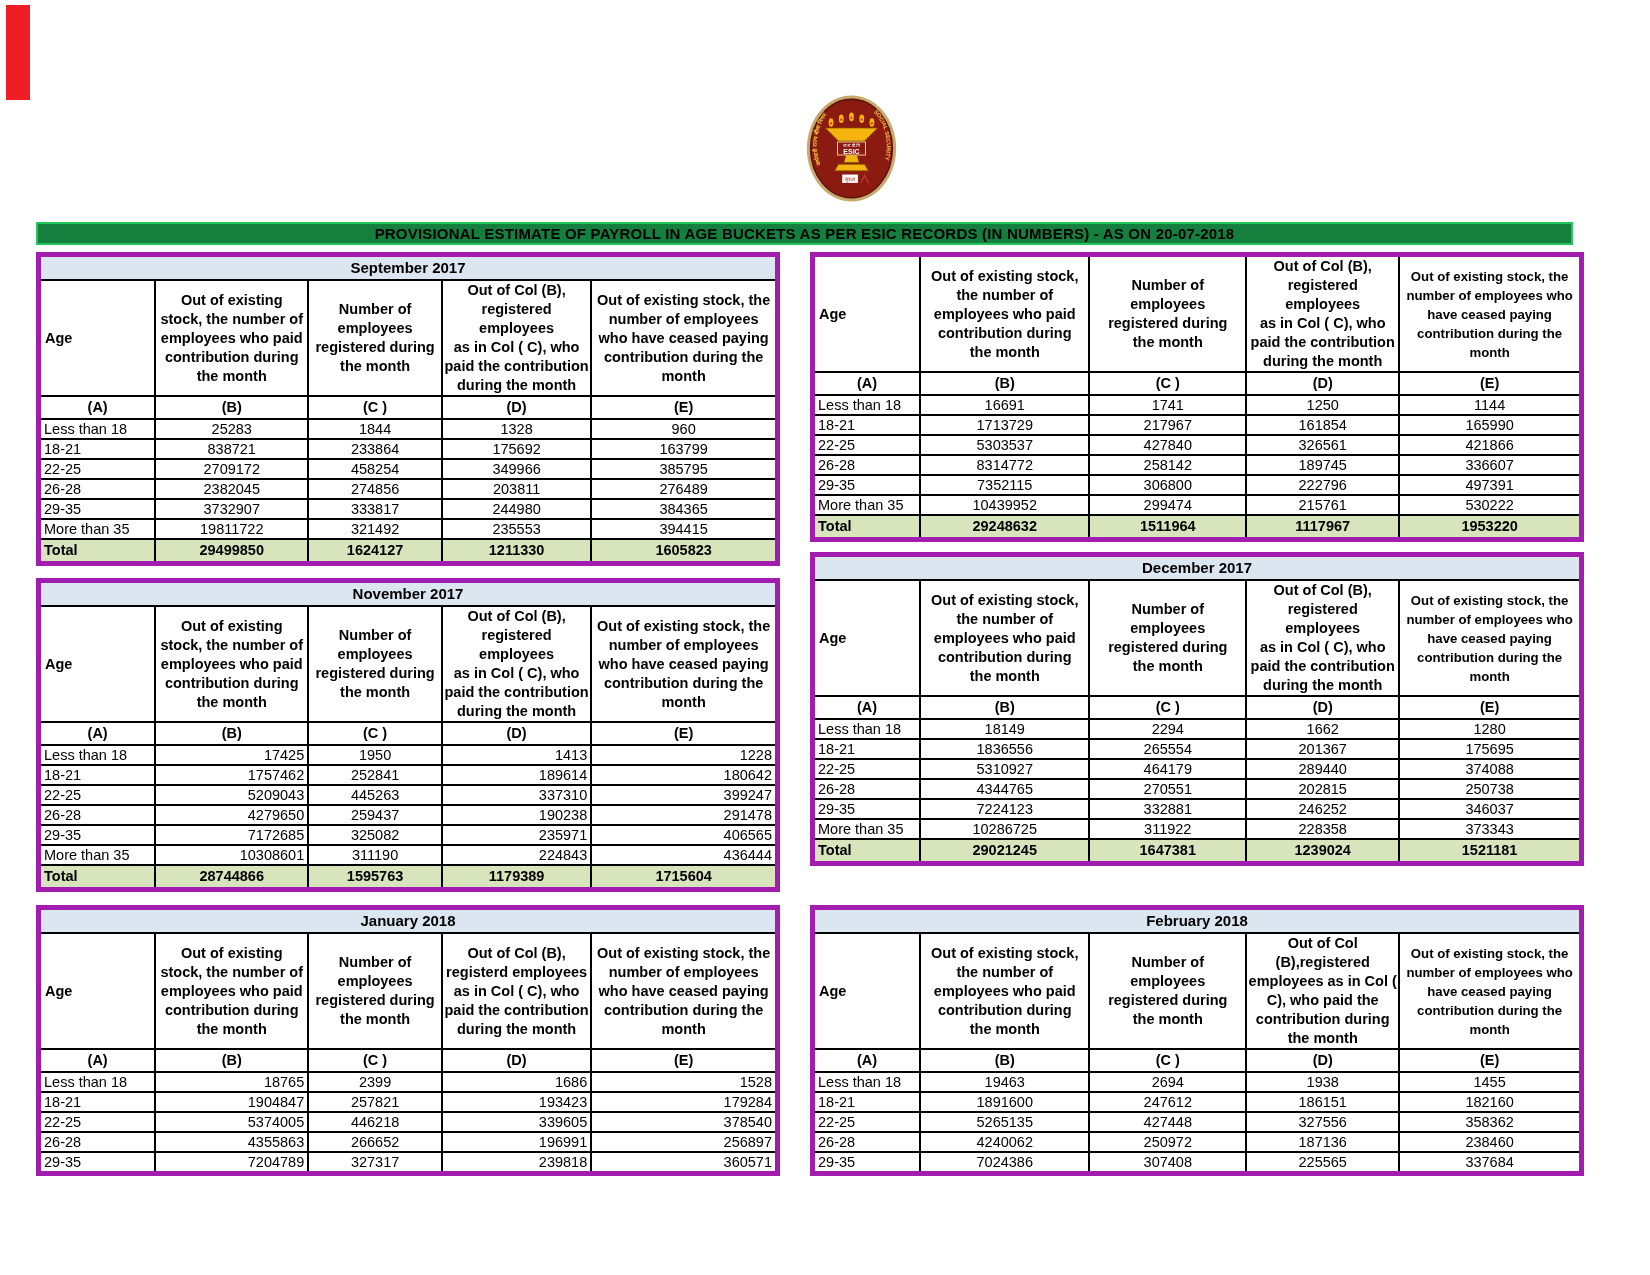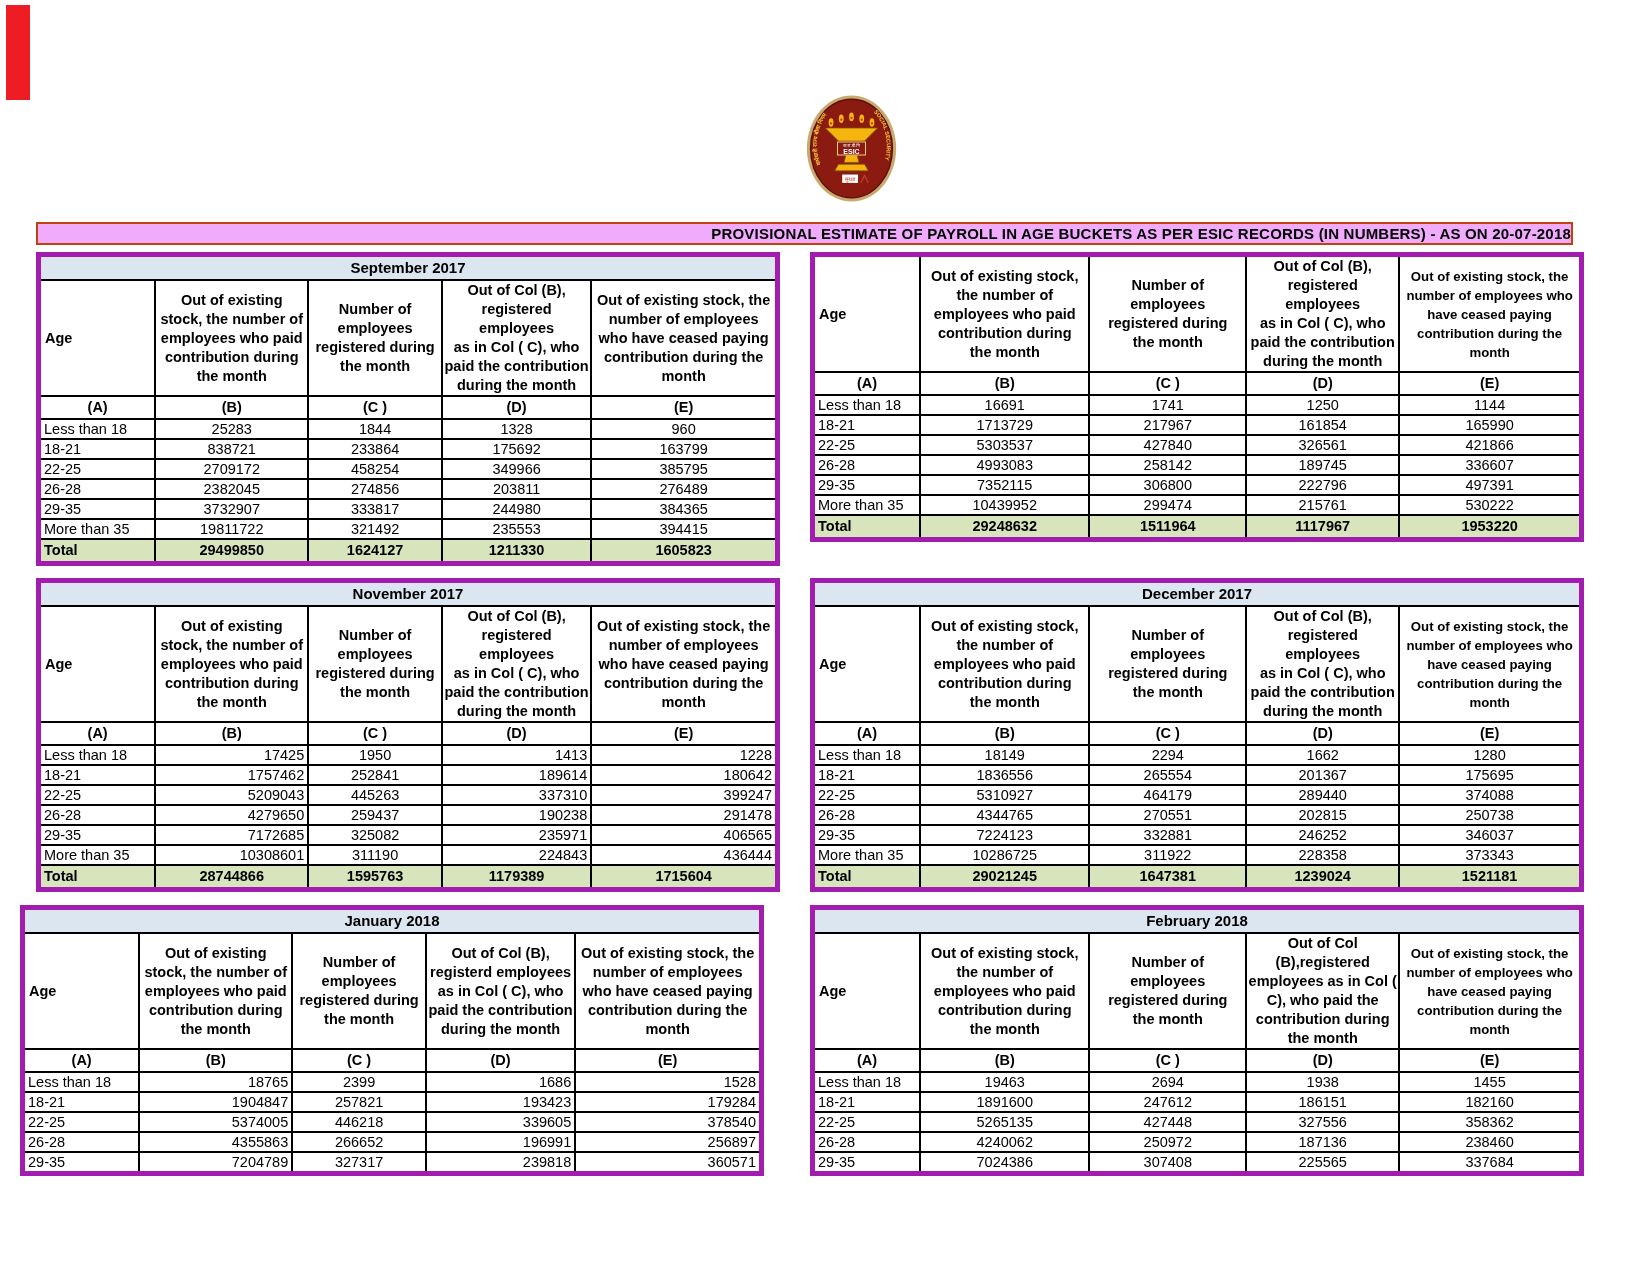--- a/index.html
+++ b/index.html
@@ -4,33 +4,33 @@
 <style>
   html,body{margin:0;padding:0;background:#ffffff;}
   .page{
     position:relative;width:1650px;height:1275px;background:#ffffff;overflow:hidden;
     font-family:"Liberation Sans", sans-serif;color:#000;
   }
   .red-bar{position:absolute;left:6px;top:5px;width:24px;height:95px;background:#ee1c23;}
   .logo-wrap{position:absolute;left:805px;top:92px;width:93px;height:113px;}
   .title-bar{
     position:absolute;left:36px;top:222px;width:1533px;height:19px;
-    background:#f0abfc;border:2px solid #c2410c;
-    font-size:15px;font-weight:700;text-align:right;line-height:19px;
+    background:#15803d;border:2px solid #22c55e;
+    font-size:15px;font-weight:700;text-align:center;line-height:19px;
     letter-spacing:0.2px;
   }
   table.month-table{
     position:absolute;border-collapse:collapse;table-layout:fixed;background:#fff;
     border:5px solid #a21caf;
   }
   .side-left{width:744px;}
   .side-right{width:774px;}
   .pos-0{left:36px;top:252px;}  .pos-1{left:810px;top:252px;}
-  .pos-2{left:36px;top:578px;}  .pos-3{left:810px;top:578px;}
-  .pos-4{left:20px;top:905px;}  .pos-5{left:810px;top:905px;}
+  .pos-2{left:36px;top:578px;}  .pos-3{left:810px;top:552px;}
+  .pos-4{left:36px;top:905px;}  .pos-5{left:810px;top:905px;}
 
   .side-left  .col-a{width:15.8%;} .side-left  .col-b{width:20.7%;} .side-left  .col-c{width:18.1%;}
   .side-left  .col-d{width:20.2%;} .side-left  .col-e{width:25.2%;}
   .side-right .col-a{width:14.0%;} .side-right .col-b{width:22.0%;} .side-right .col-c{width:20.4%;}
   .side-right .col-d{width:19.9%;} .side-right .col-e{width:23.7%;}
 
   .month-table th,.month-table td{border:2px solid #000;overflow:hidden;}
   .month-cell{
     background:#dce6f1;font-size:15px;font-weight:700;height:20px;
     text-align:center;line-height:20px;
@@ -253,21 +253,21 @@
           </tr>
           <tr>
             <td>22-25</td>
             <td class="al-center">5303537</td>
             <td class="al-center">427840</td>
             <td class="al-center">326561</td>
             <td class="al-center">421866</td>
           </tr>
           <tr>
             <td>26-28</td>
-            <td class="al-center">4993083</td>
+            <td class="al-center">8314772</td>
             <td class="al-center">258142</td>
             <td class="al-center">189745</td>
             <td class="al-center">336607</td>
           </tr>
           <tr>
             <td>29-35</td>
             <td class="al-center">7352115</td>
             <td class="al-center">306800</td>
             <td class="al-center">222796</td>
             <td class="al-center">497391</td>

